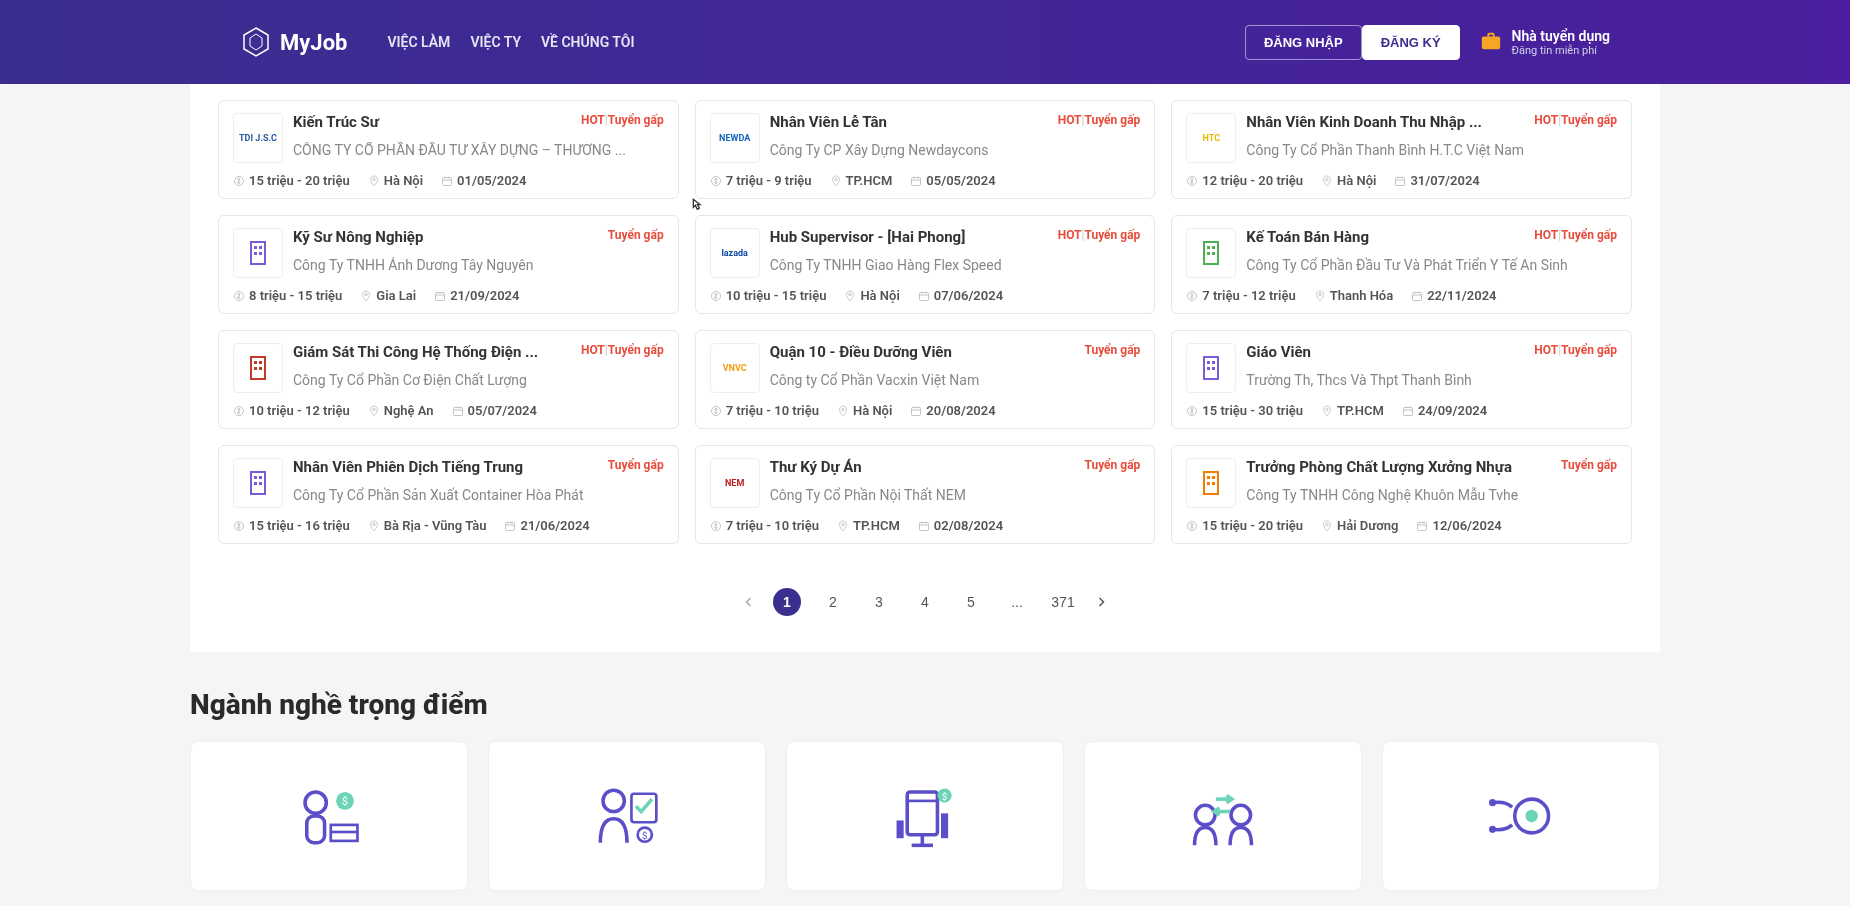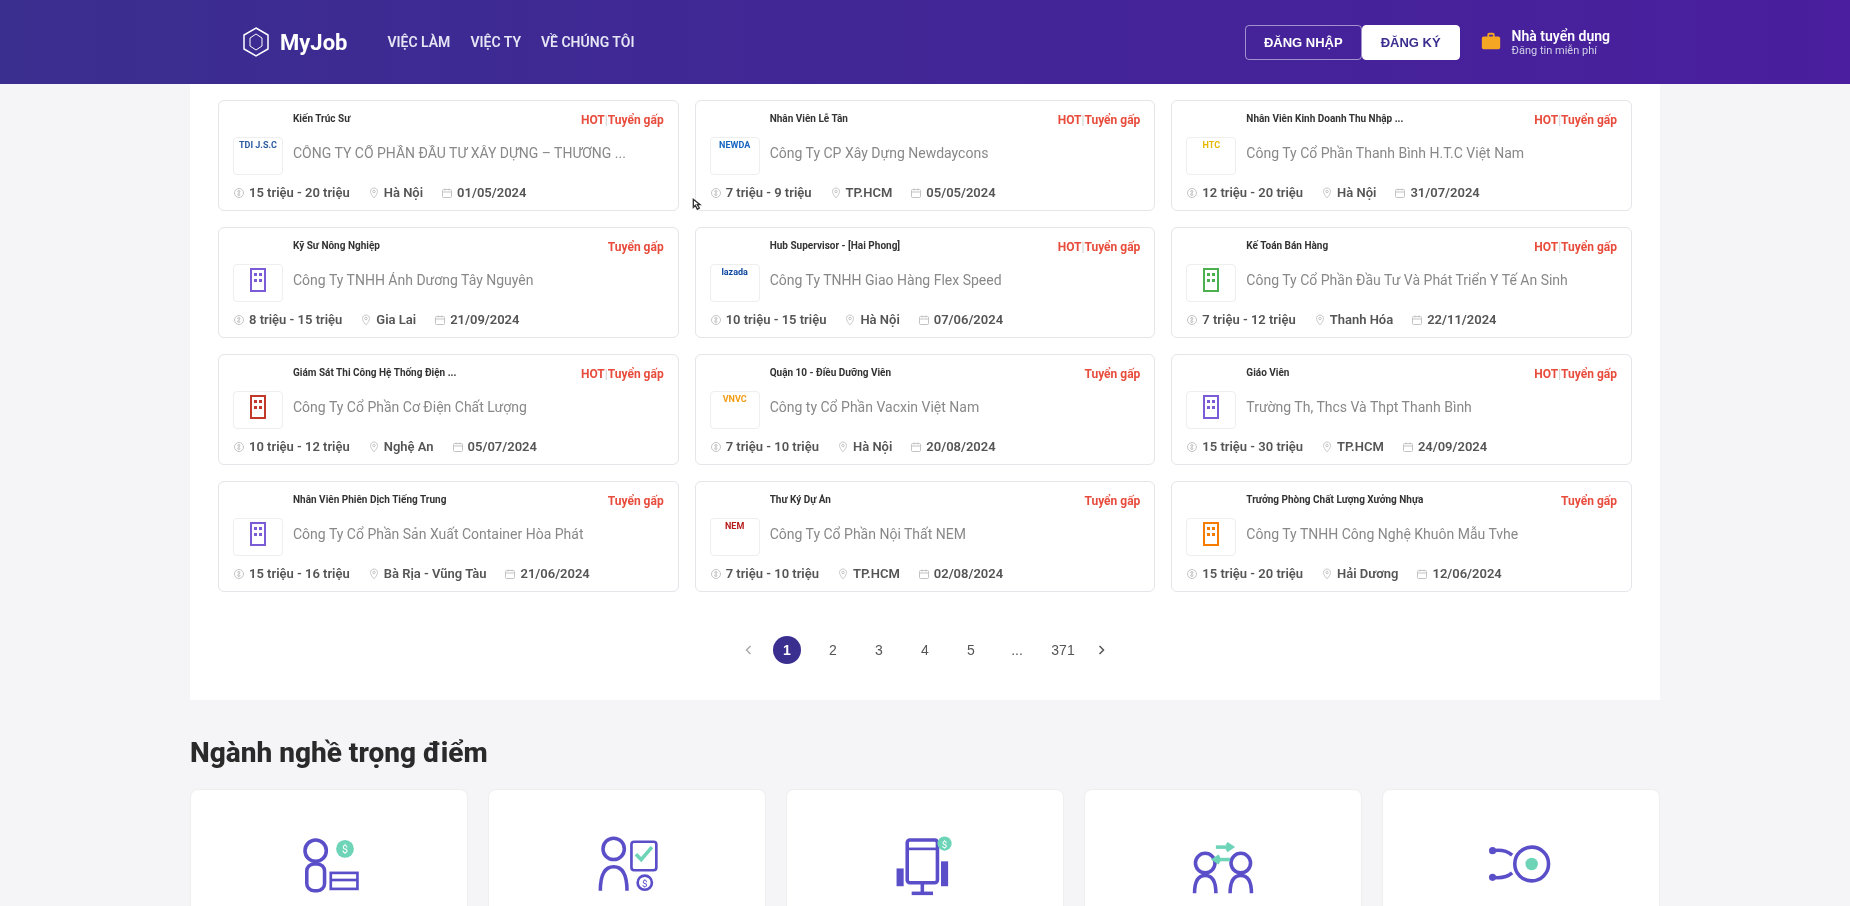--- a/index.html
+++ b/index.html
@@ -16,29 +16,29 @@
 .btn-solid { background: #fff; border: 1.5px solid #fff; color: #3a2e8f; }
 .employer { display: flex; align-items: center; gap: 10px; margin-left: 20px; color: #fff; }
 .employer-icon { width: 22px; height: 22px; }
 .employer-text { display: flex; flex-direction: column; }
 .employer-title { font-size: 14px; font-weight: 600; }
 .employer-sub { font-size: 11px; color: #d0d0e8; }
 .main { padding: 90px 0 0 0; background: #fff; margin: 0 190px; }
 .job-grid { display: grid; grid-template-columns: repeat(3, 1fr); gap: 16px; padding: 10px 28px 28px 28px; }
 .job-card { border: 1px solid #e5e5ea; border-radius: 6px; padding: 12px 14px 10px 14px; background: #fff; cursor: pointer; display: flex; flex-direction: column; gap: 10px; }
 .job-top { display: flex; gap: 10px; }
-.job-logo { width: 50px; height: 38px; border: 1px solid #eee; border-radius: 4px; display: flex; justify-content: center; flex-shrink: 0; font-size: 9px; font-weight: 700; color: #666; text-align: center; overflow: hidden; margin-top: 24px; }
+.job-logo { width: 50px; height: 50px; border: 1px solid #eee; border-radius: 4px; display: flex; align-items: center; justify-content: center; flex-shrink: 0; font-size: 9px; font-weight: 700; color: #666; text-align: center; overflow: hidden; }
 .job-info { flex: 1; min-width: 0; }
 .job-title-row { display: flex; justify-content: space-between; align-items: flex-start; gap: 8px; }
-.job-title { font-size: 10px; font-weight: 700; color: #333; white-space: nowrap; overflow: hidden; text-overflow: ellipsis; flex: 1; }
+.job-title { font-size: 15px; font-weight: 700; color: #333; white-space: nowrap; overflow: hidden; text-overflow: ellipsis; flex: 1; }
 .tags { display: flex; gap: 0; align-items: center; flex-shrink: 0; }
 .tag-hot { color: #e74c3c; font-size: 12px; font-weight: 700; }
 .tag-sep { color: #ccc; font-size: 12px; }
 .tag-urgent { color: #e74c3c; font-size: 12px; font-weight: 700; }
-.job-company { font-size: 14px; color: #888; margin-top: 18px; white-space: nowrap; overflow: hidden; text-overflow: ellipsis; }
+.job-company { font-size: 14px; color: #888; margin-top: 11px; white-space: nowrap; overflow: hidden; text-overflow: ellipsis; }
 .job-meta { display: flex; gap: 18px; font-size: 13px; color: #555; font-weight: 600; }
 .meta-item { display: flex; align-items: center; gap: 4px; }
 .meta-icon { width: 12px; height: 12px; opacity: 0.5; }
 .pagination { display: flex; justify-content: center; align-items: center; gap: 18px; padding: 16px 0 36px 0; }
 .page-btn { width: 28px; height: 28px; border-radius: 50%; display: flex; align-items: center; justify-content: center; font-size: 14px; cursor: pointer; border: none; background: transparent; color: #555; font-weight: 500; }
 .page-btn.active { background: #3a2e8f; color: #fff; font-weight: 700; }
 .page-nav { cursor: pointer; color: #888; display: flex; align-items: center; }
 .section-title { font-size: 28px; font-weight: 800; color: #2a2a2a; padding: 36px 0 20px 0; margin-left: 190px; }
 .categories { display: flex; gap: 20px; padding: 0 190px 60px 190px; }
 .cat-card { flex: 1; background: #fff; border: 1px solid #eee; border-radius: 8px; height: 150px; display: flex; align-items: center; justify-content: center; }

